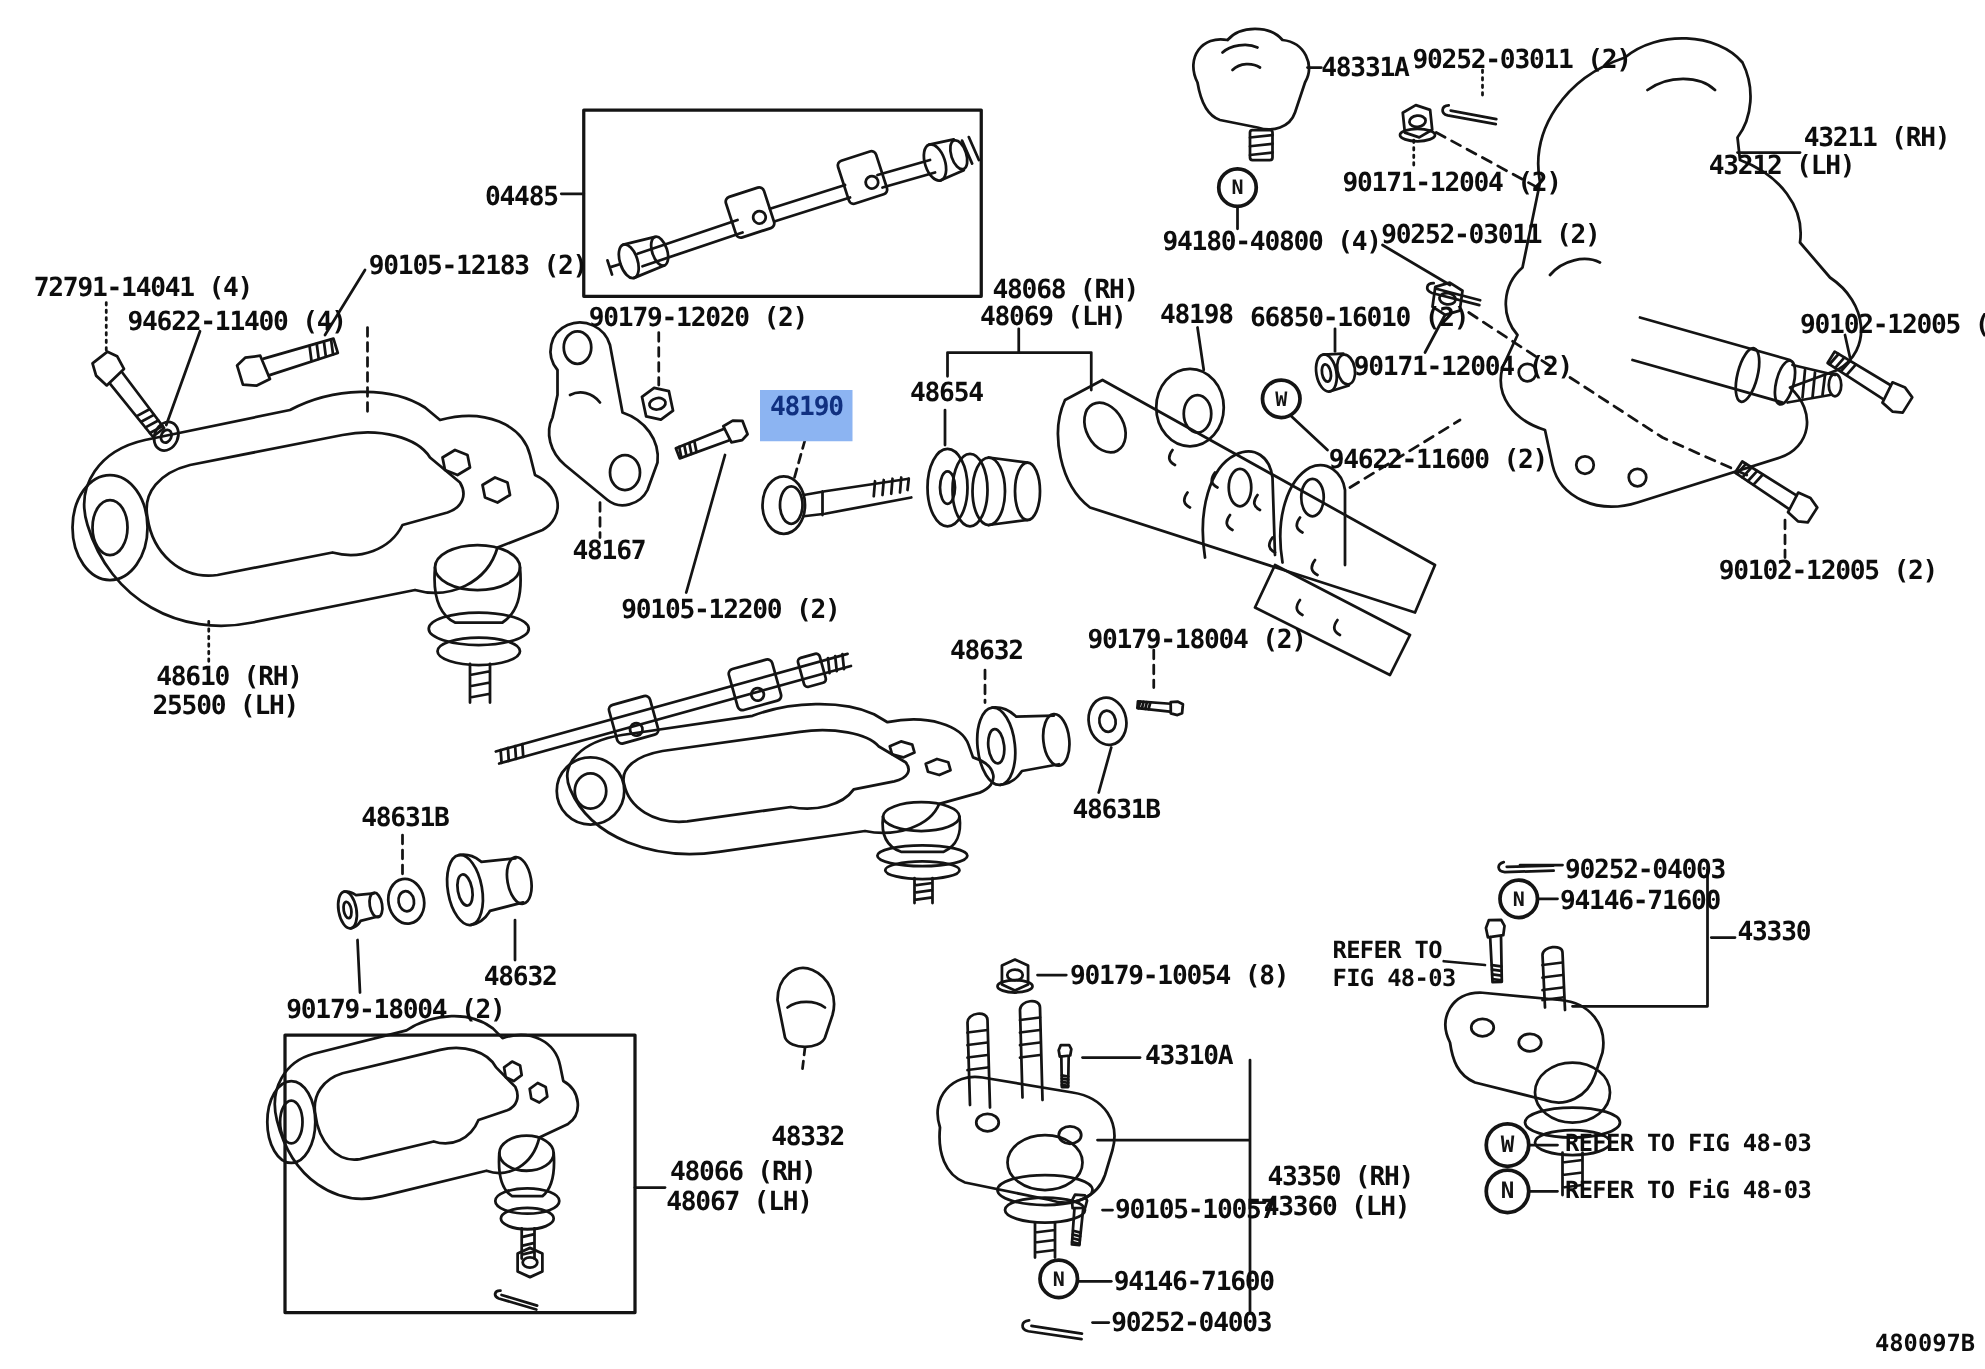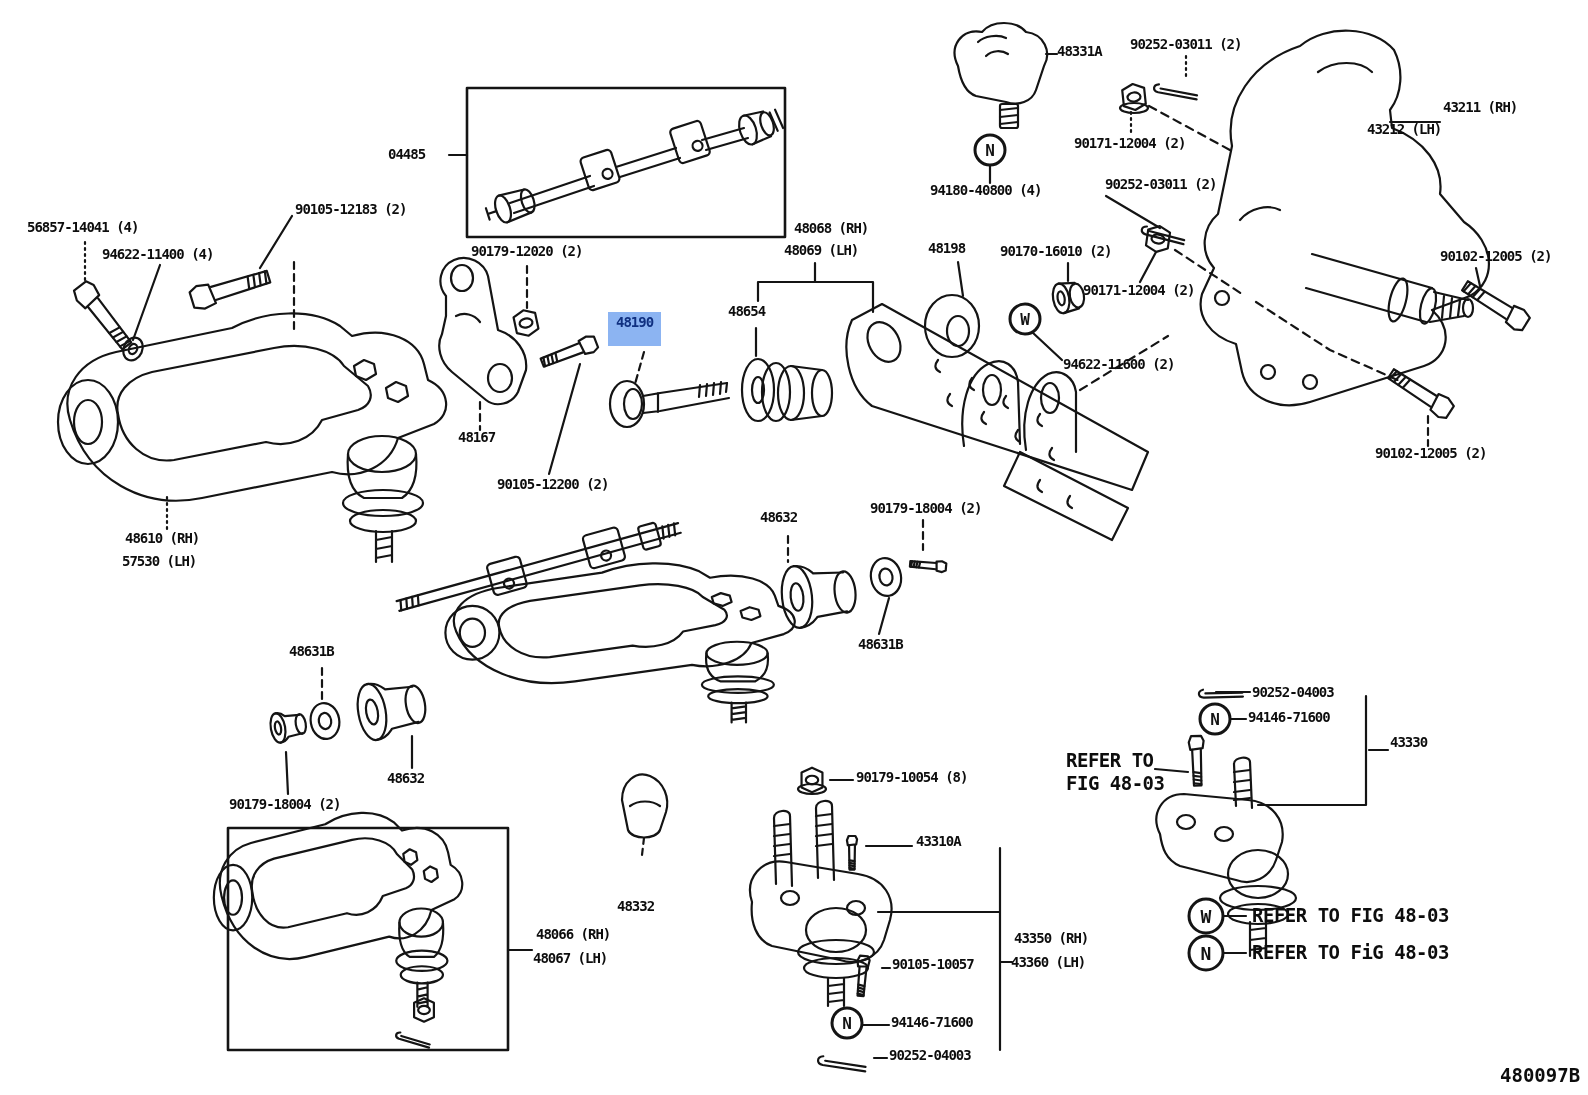--- a/index.html
+++ b/index.html
@@ -1,21 +1,21 @@
 <!DOCTYPE html>
 <html style="--hl-bg: #8cb4f2; --hl-tx: #103080;"><head>
 <meta charset="utf-8">
 <style>
   html,body{margin:0;padding:0;background:#ffffff;}
   .stage{position:relative;width:1588px;height:1095px;background:#fff;overflow:hidden;
          font-family:"DejaVu Sans Mono", monospace;}
   svg.art{position:absolute;left:0;top:0;}
   svg.art *{vector-effect:non-scaling-stroke;}
   .label{position:absolute;font-weight:bold;color:#0d0d0d;white-space:nowrap;line-height:1.02;}
-  .label.part{font-size:14px;letter-spacing:-1px;}
+  .label.part{font-size:21px;letter-spacing:-1px;}
   .label.note{font-size:19px;letter-spacing:-0.5px;}
   .label.code{font-size:19px;letter-spacing:0;}
   .label.hl{background:var(--hl-bg,#8cb4f2);color:var(--hl-tx,#103080);padding:3px 8px 17px;text-align:center;}
   .csym{position:absolute;border-radius:50%;background:#fff;border:3px solid #141414;
         display:flex;align-items:center;justify-content:center;font-weight:bold;color:#141414;}
   .csym.s{width:27px;height:27px;font-size:16px;}
   .csym.l{width:31px;height:31px;font-size:18px;}
 </style>
 </head>
 <body>
@@ -282,45 +282,45 @@
   <use href="#ping" transform="translate(1200,690) rotate(-6)"></use>
   <path d="M1216,692 L1250,692"></path>
   <path d="M1229,719 L1246,719"></path>
   <use href="#boltg" transform="translate(1196,736) rotate(88) scale(0.62)"></use>
   <path d="M1155,769 L1188,772"></path>
   <path d="M1366,696 L1366,805 L1258,805 M1369,750 L1388,750"></path>
 
   <path d="M1222,916 L1246,916 M1222,953 L1246,953"></path>
 </svg>
 
-<div class="label part" style="left: 27px; top: 220px;">56857-14041 (4)</div>
+<div class="label part" style="left: 27px; top: 220px;">72791-14041 (4)</div>
     <div class="label part" style="left: 102px; top: 247px;">94622-11400 (4)</div>
     <div class="label part" style="left: 295px; top: 202px;">90105-12183 (2)</div>
     <div class="label part" style="left: 388px; top: 147px;">04485</div>
     <div class="label part" style="left: 471px; top: 244px;">90179-12020 (2)</div>
     <div class="label part" style="left: 754px; top: 221px; padding-left: 40px;">48068 (RH)</div>
     <div class="label part" style="left: 784px; top: 243px;">48069 (LH)</div>
     <div class="label part" style="left: 928px; top: 241px;">48198</div>
-    <div class="label part" style="left: 1000px; top: 244px;">90170-16010 (2)</div>
+    <div class="label part" style="left: 1000px; top: 244px;">66850-16010 (2)</div>
     <div class="label part" style="left: 1057px; top: 44px;">48331A</div>
     <div class="label part" style="left: 1130px; top: 37px;">90252-03011 (2)</div>
     <div class="label part" style="left: 1074px; top: 136px;">90171-12004 (2)</div>
     <div class="label part" style="left: 930px; top: 183px;">94180-40800 (4)</div>
     <div class="label part" style="left: 1105px; top: 177px;">90252-03011 (2)</div>
     <div class="label part" style="left: 1083px; top: 283px;">90171-12004 (2)</div>
     <div class="label part" style="left: 1443px; top: 100px;">43211 (RH)</div>
     <div class="label part" style="left: 1367px; top: 122px;">43212 (LH)</div>
     <div class="label part" style="left: 1440px; top: 249px;">90102-12005 (2)</div>
     <div class="label part" style="left: 1063px; top: 357px;">94622-11600 (2)</div>
     <div class="label part hl" style="left: 608px; top: 312px;">48190</div>
     <div class="label part" style="left: 728px; top: 304px;">48654</div>
     <div class="label part" style="left: 458px; top: 430px;">48167</div>
     <div class="label part" style="left: 497px; top: 477px;">90105-12200 (2)</div>
     <div class="label part" style="left: 125px; top: 531px;">48610 (RH)</div>
-    <div class="label part" style="left: 122px; top: 554px;">57530 (LH)</div>
+    <div class="label part" style="left: 122px; top: 554px;">25500 (LH)</div>
     <div class="label part" style="left: 1375px; top: 446px;">90102-12005 (2)</div>
     <div class="label part" style="left: 760px; top: 510px;">48632</div>
     <div class="label part" style="left: 870px; top: 501px;">90179-18004 (2)</div>
     <div class="label part" style="left: 858px; top: 637px;">48631B</div>
     <div class="label part" style="left: 289px; top: 644px;">48631B</div>
     <div class="label part" style="left: 387px; top: 771px;">48632</div>
     <div class="label part" style="left: 229px; top: 797px;">90179-18004 (2)</div>
     <div class="label part" style="left: 856px; top: 770px; text-align: right;">90179-10054 (8)</div>
     <div class="label part" style="left: 617px; top: 857px; margin-top: 42px;">48332</div>
     <div class="label part" style="left: 916px; top: 834px;">43310A</div>

